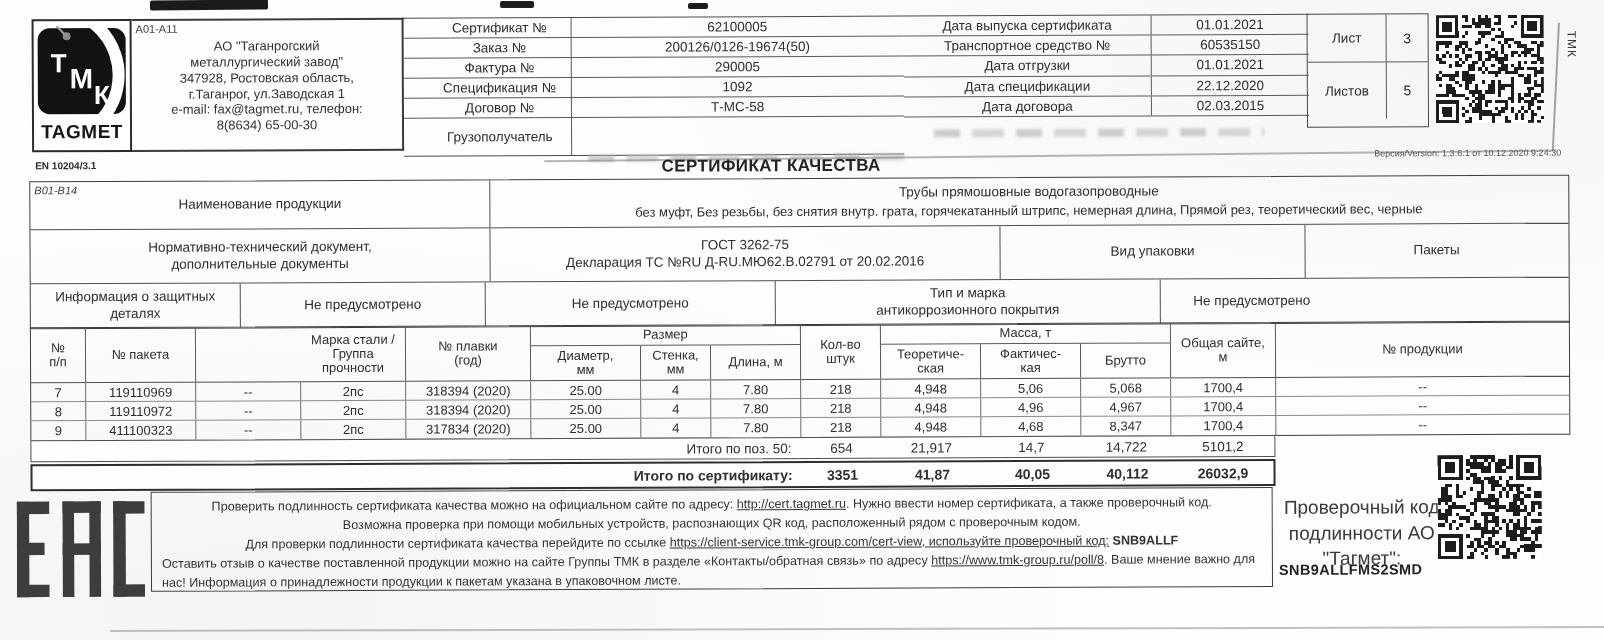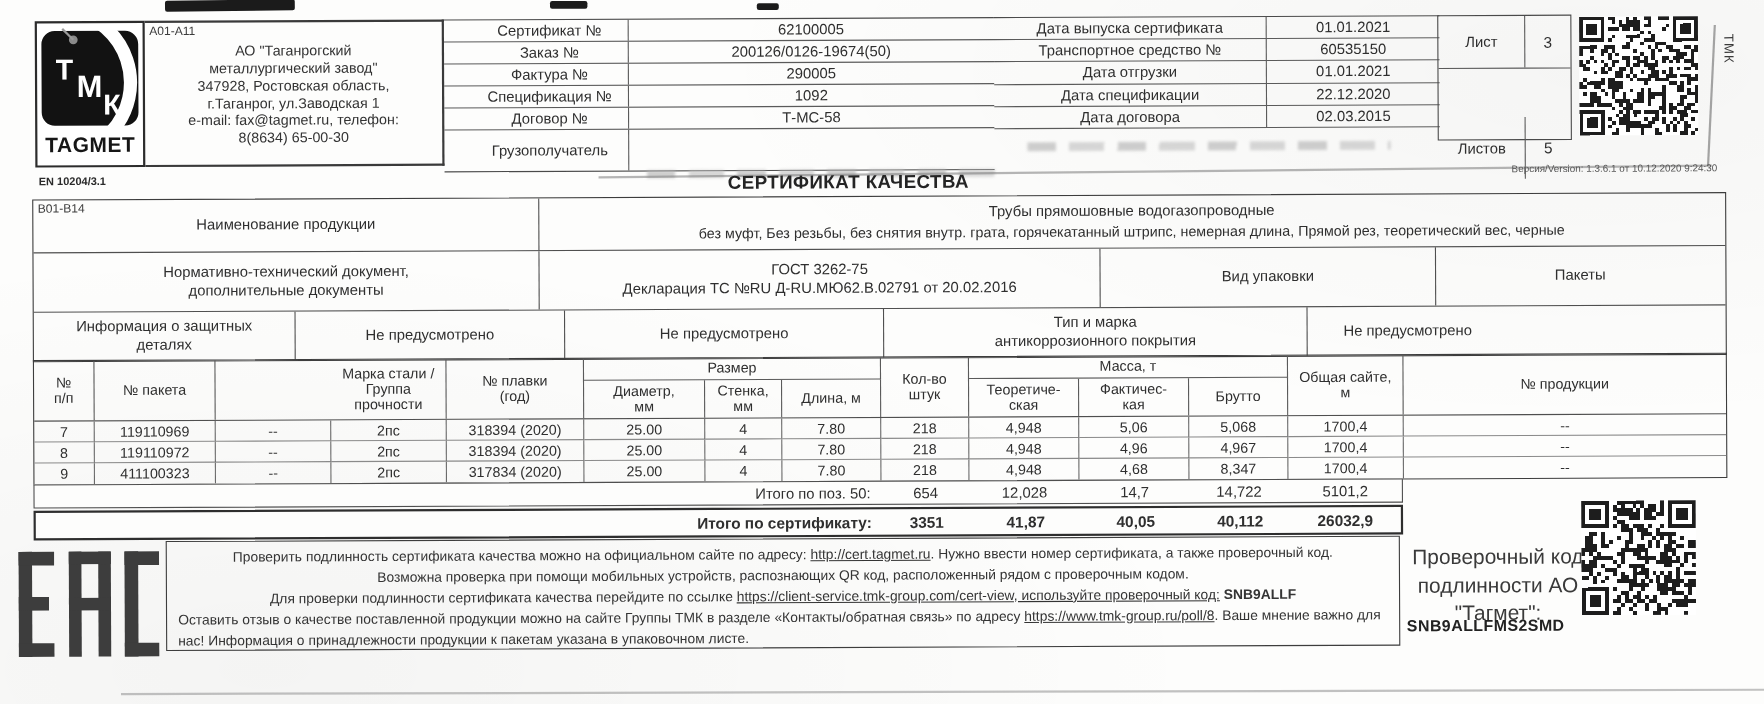--- a/index.html
+++ b/index.html
@@ -52,42 +52,42 @@
   .cert-table .frow:last-child { border-bottom:1.5px solid #4a4a4a; }
   .date-table .flabel { width:248px; border-right:1px solid #5a5a5a; height:19.2px; }
   .date-table .fvalue { width:157px; height:19.2px; }
 
   .sheet-box { position:absolute; left:1308px; top:16px; width:122px; height:114px; border:1.5px solid #4a4a4a; }
   .srow { display:flex; }
   .srow:first-child { border-bottom:1px solid #5a5a5a; }
   .slabel { width:79px; border-right:1px solid #5a5a5a; display:flex; align-items:center; justify-content:center; font-size:13.5px; }
   .svalue { width:41px; display:flex; align-items:center; justify-content:center; font-size:14px; }
   .srow:first-child .slabel, .srow:first-child .svalue { height:47px; }
-  .srow:last-child .slabel, .srow:last-child .svalue { height:56px;margin-top:44px; }
+  .srow:last-child .slabel, .srow:last-child .svalue { height:56px; }
 
   .qr { background:#fff; }
   .qr-top { position:absolute; left:1437px; top:18px; width:108px; height:108px; }
   .qr-bottom { position:absolute; left:1437px; top:458px; width:104px; height:104px; }
   .side-mark { position:absolute; left:1566px; top:34px; writing-mode:vertical-rl; font-size:12px; letter-spacing:1px; color:#3a3a3a; }
 
   .en-standard { position:absolute; left:36px; top:157px; font-size:10px; font-weight:bold; color:#2b2b2b; }
   .doc-title { position:absolute; left:0; right:60px; top:156px; text-align:center; font-size:17px; font-weight:bold; letter-spacing:.4px; color:#242424; }
   .version { position:absolute; right:42px; top:151px; font-size:9px; color:#555; }
 
   
   .ptable { position:absolute; left:30px; top:178px; width:1540px; border:1.5px solid #3d3d3d; font-size:13.5px; }
   .prow { display:flex; border-bottom:1px solid #4f4f4f; }
   .prow:last-child { border-bottom:none; }
   .pcell { display:flex; flex-direction:column; align-items:center; justify-content:center; text-align:center; border-right:1px solid #4f4f4f; position:relative; line-height:1.25; }
   .pcell:last-child { border-right:none; }
   .rowA { height:48px; } .rowB { height:54px; } .rowC { height:44px; }
   .pa-l { width:460px; } .pa-r { width:1077px; }
   .pb-1 { width:460px; } .pb-2 { width:510px; } .pb-3 { width:305px; } .pb-4 { width:262px; }
-  .pc-1 { width:238px; } .pc-2 { width:245px; } .pc-3 { width:225px; } .pc-4 { width:290px; } .pc-5 { width:385px; } .pc-6 { width:182px; }
-  .body-code { position:absolute; left:4px; top:2px; font-size:11px; color:#3c3c3c; }
+  .pc-1 { width:210px; } .pc-2 { width:245px; } .pc-3 { width:225px; } .pc-4 { width:290px; } .pc-5 { width:385px; } .pc-6 { width:182px; }
+  .body-code { position:absolute; left:4px; top:2px; font-size:11px; color:#3c3c3c;font-style:italic; }
   .pname1 { font-size:13.5px; } .pname2 { font-size:13px; margin-top:2px; }
 
   
   .dtable { position:absolute; left:30px; top:324px; width:1540px; border:1.5px solid #3d3d3d; }
   .cols14 { display:grid; grid-template-columns:55px 110px 105px 105px 125px 110px 70px 90px 80px 100px 100px 90px 105px 1fr; }
   .dhead { grid-template-rows:20px 34px; border-bottom:1px solid #4f4f4f; }
   .hc { display:flex; align-items:center; justify-content:center; text-align:center; font-size:13px; line-height:1.1; border-right:1px solid #5a5a5a; }
   .hc.last { border-right:none; }
   .span2 { grid-row:1/3; }
   .grp { border-bottom:1px solid #5a5a5a; }
@@ -699,21 +699,21 @@
           <div class="lastrow">4,68</div>
           <div class="lastrow">8,347</div>
           <div class="lastrow">1700,4</div>
           <div class="lastcol lastrow">--</div>
         </div>
     </div>
 
     <div class="totalbox t1">
       <div class="tlabel">Итого по поз. 50:</div>
       <div class="tval">654</div>
-      <div class="tval">12,028</div>
+      <div class="tval">21,917</div>
       <div class="tval">14,7</div>
       <div class="tval">14,722</div>
       <div class="tval">5101,2</div>
     </div>
     <div class="totalbox t2">
       <div class="tlabel">Итого по сертификату:</div>
       <div class="tval">3351</div>
       <div class="tval">41,87</div>
       <div class="tval">40,05</div>
       <div class="tval">40,112</div>

